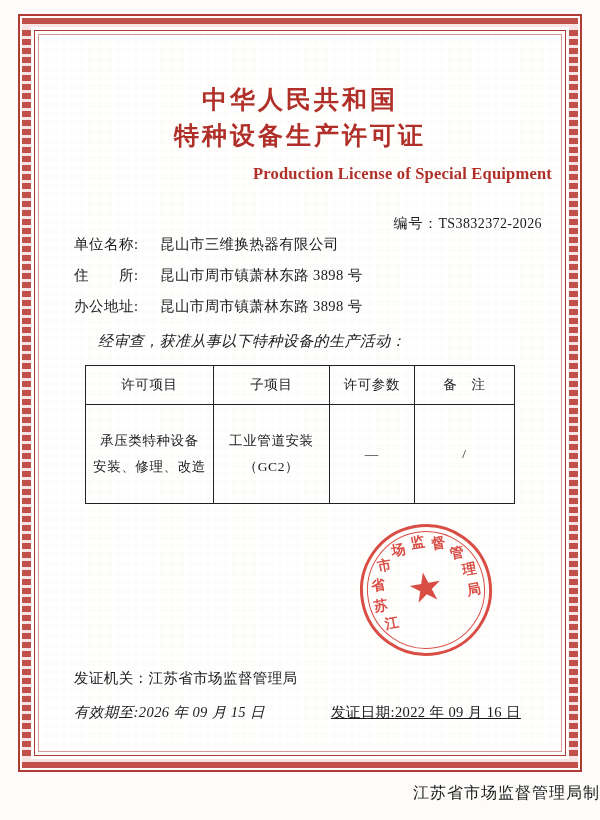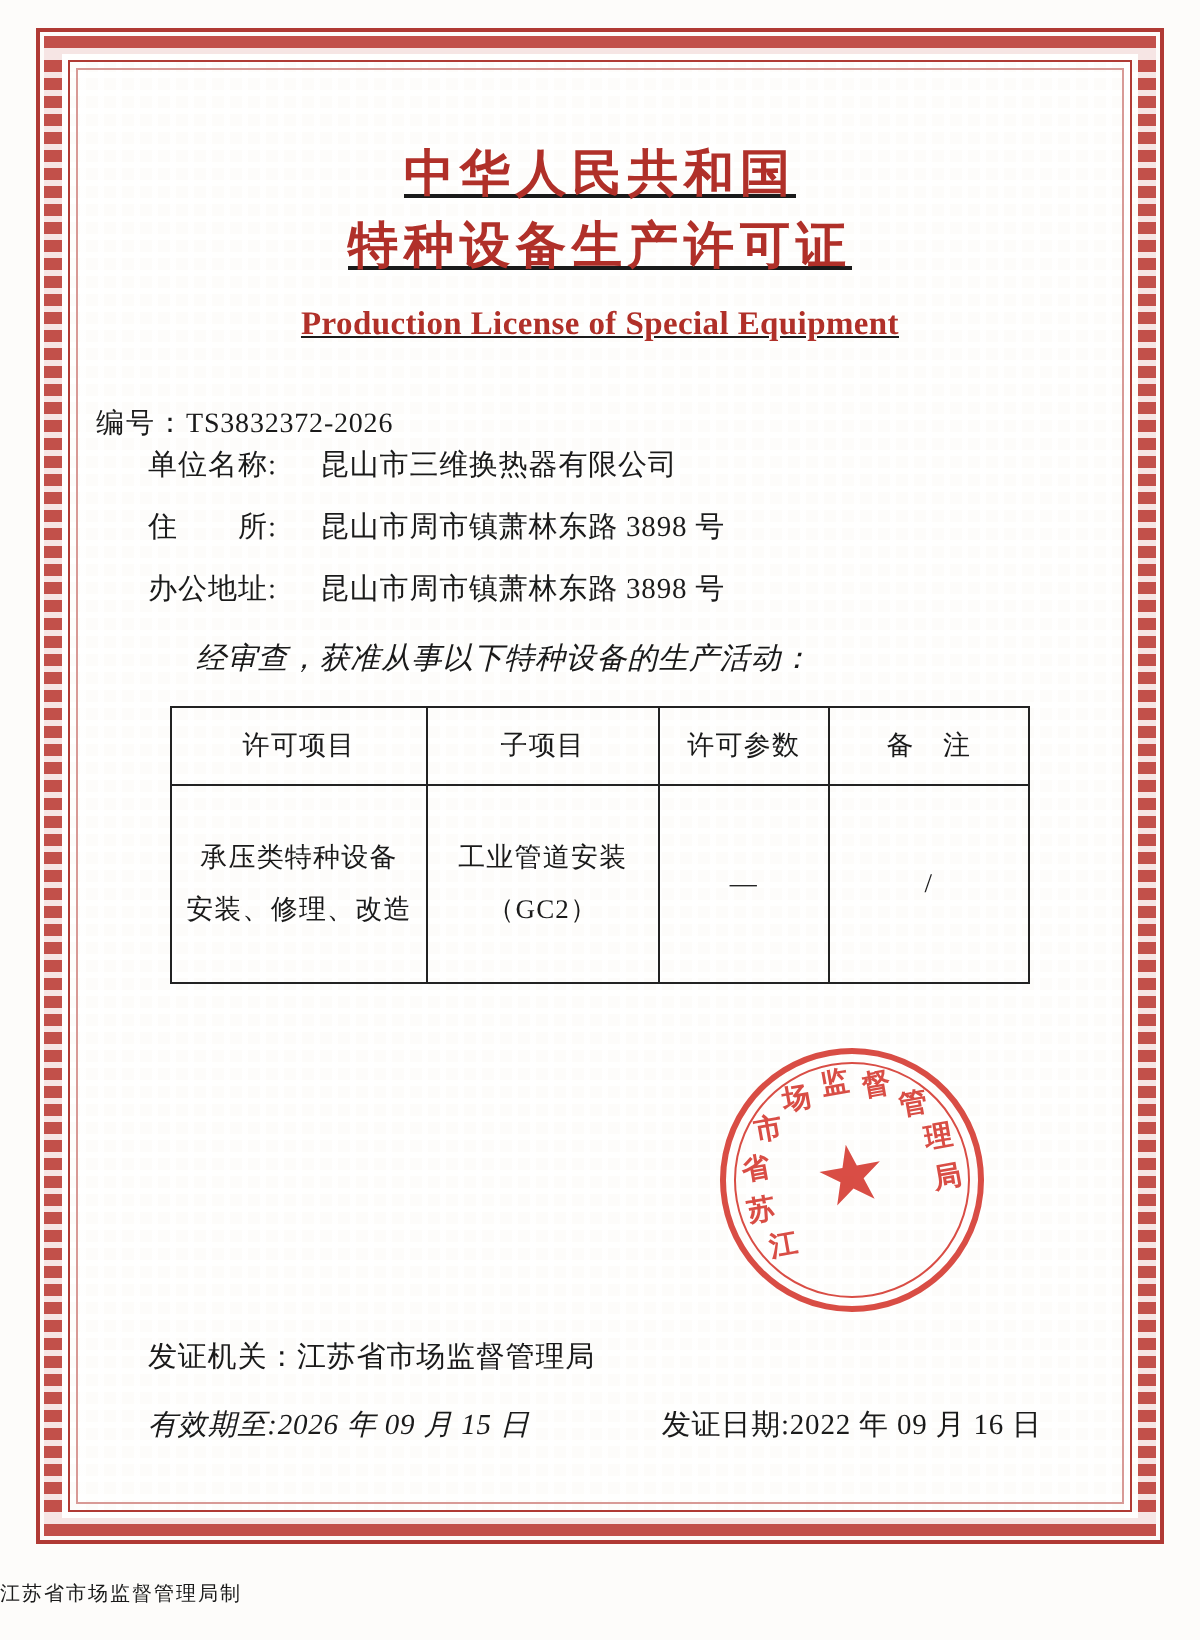--- a/index.html
+++ b/index.html
@@ -82,43 +82,43 @@
   .content {
     position: absolute;
     left: 48px;
     top: 44px;
     right: 48px;
     bottom: 78px;
   }
 
   .title-block {
     text-align: center;
-    margin-top: 26px;
-    text-decoration: underline;
+    margin-top: 38px;
   }
   .title-cn1, .title-cn2 {
     color: #b03029;
     font-size: 25px;
     letter-spacing: 3px;
     font-weight: bold;
     line-height: 1.45;
     font-family: "Liberation Serif", "DejaVu Serif", serif;
   }
   .title-en1, .title-en2 {
     color: #b03029;
     font-size: 16.5px;
     font-weight: bold;
     line-height: 1.6;
     letter-spacing: 0.2px;
+    text-align: right;
   }
   .title-en1 { margin-top: 6px; }
 
   .serial-row {
     margin-top: 28px;
-    text-align: left;
+    text-align: right;
     font-size: 14px;
     padding-right: 10px;
   }
   .serial-label { letter-spacing: 1px; }
   .serial-value {
     font-family: "Liberation Serif", "DejaVu Serif", serif;
     letter-spacing: 0.4px;
   }
 
   .field-rows {
@@ -243,29 +243,29 @@
   .bottom-row {
     position: absolute;
     left: 26px;
     right: 10px;
     bottom: 20px;
     display: flex;
     font-size: 14.5px;
     letter-spacing: 0.4px;
   }
   .bottom-left { flex: none; font-style: italic; }
-  .bottom-right { margin-left: 66px; }
+  .bottom-right { margin-left: 66px; text-decoration: underline; }
 
   .footer-note {
     position: absolute;
     left: 0;
     right: 0;
     bottom: 16px;
-    text-align: left;
-    font-size: 10px;
+    text-align: right;
+    font-size: 16px;
     color: #1a1a1a;
     letter-spacing: 1px;
   }
 </style>
 </head>
 <body>
 
 <div class="page">
 
   <div class="frame-outer"></div>

